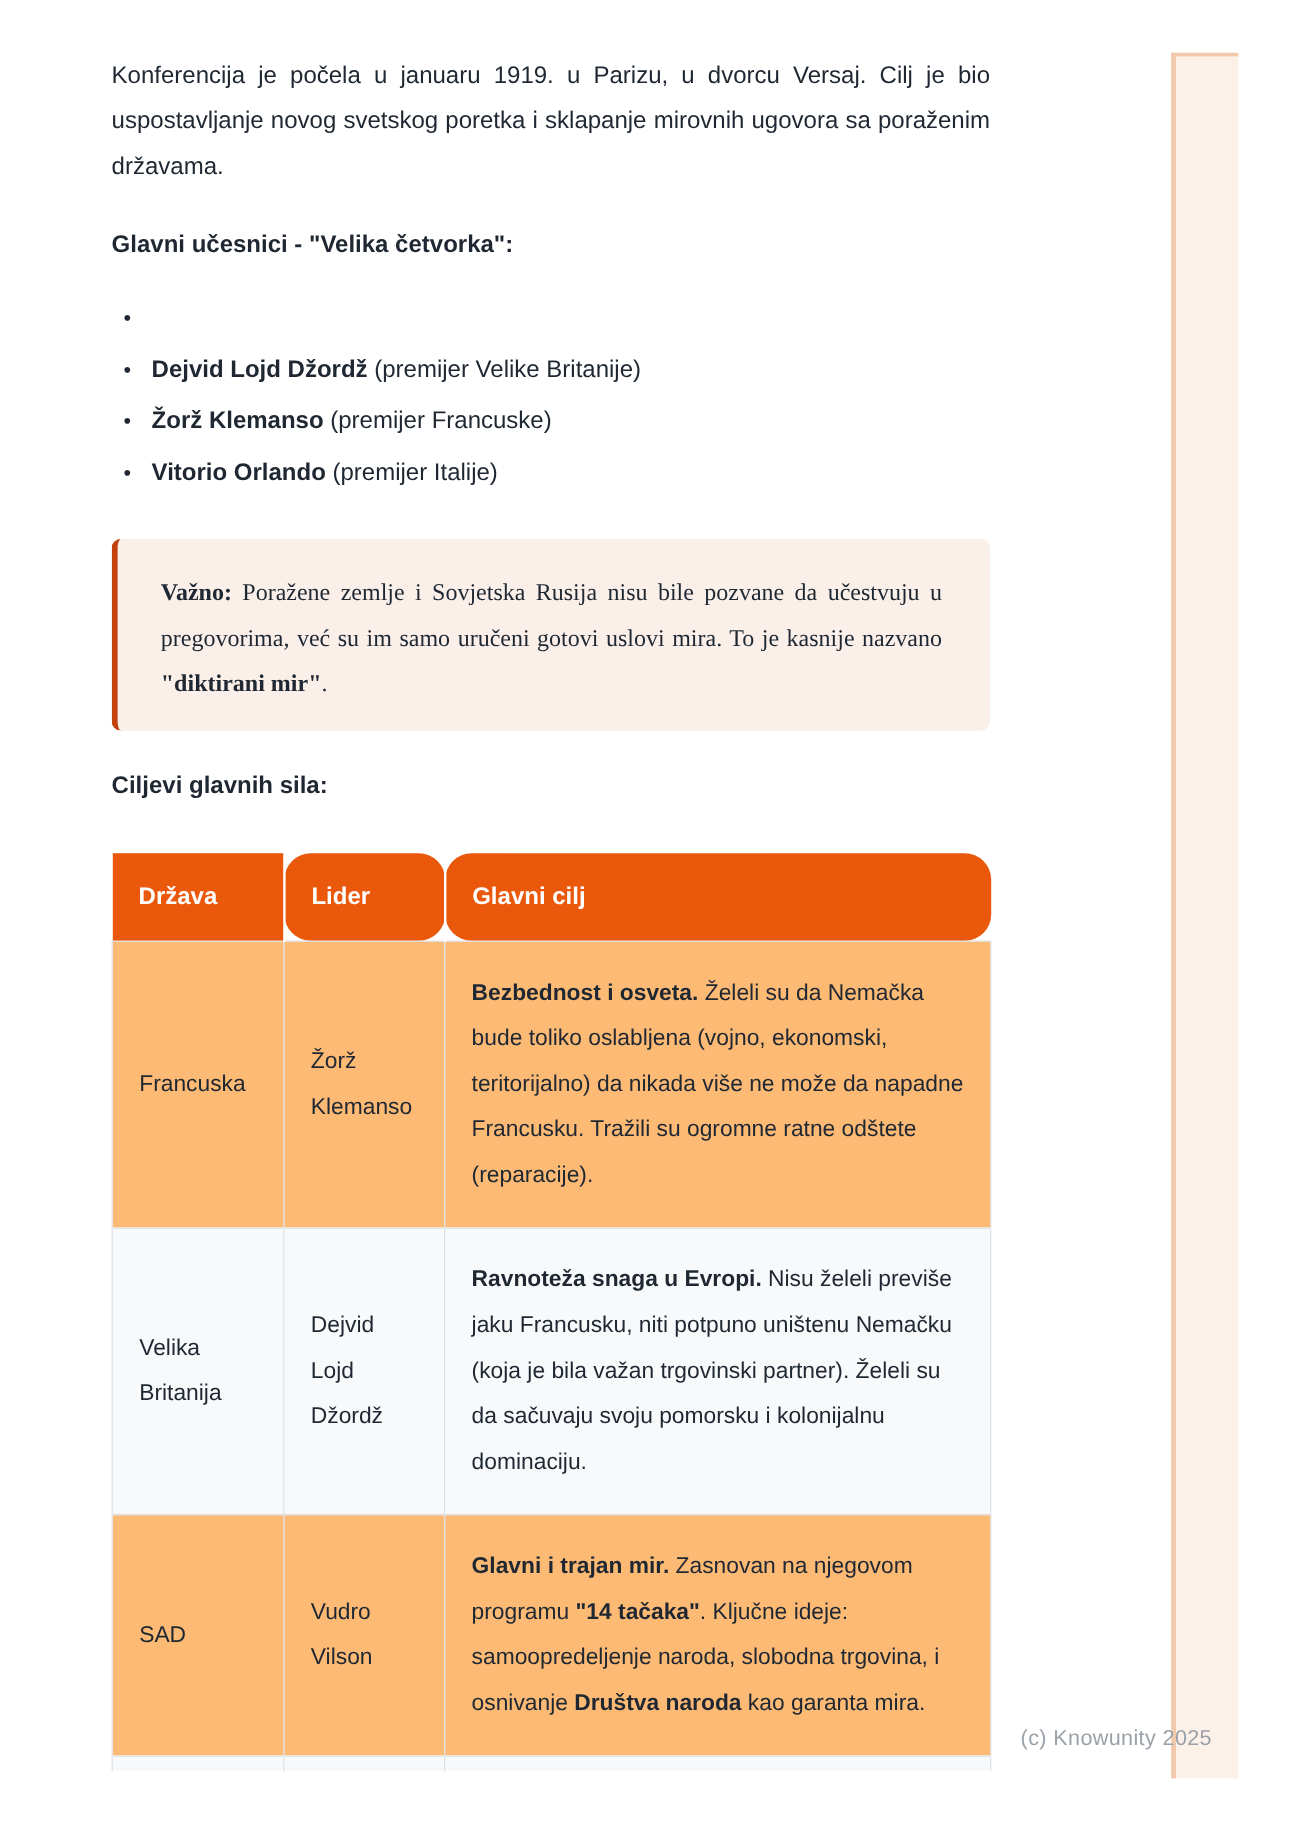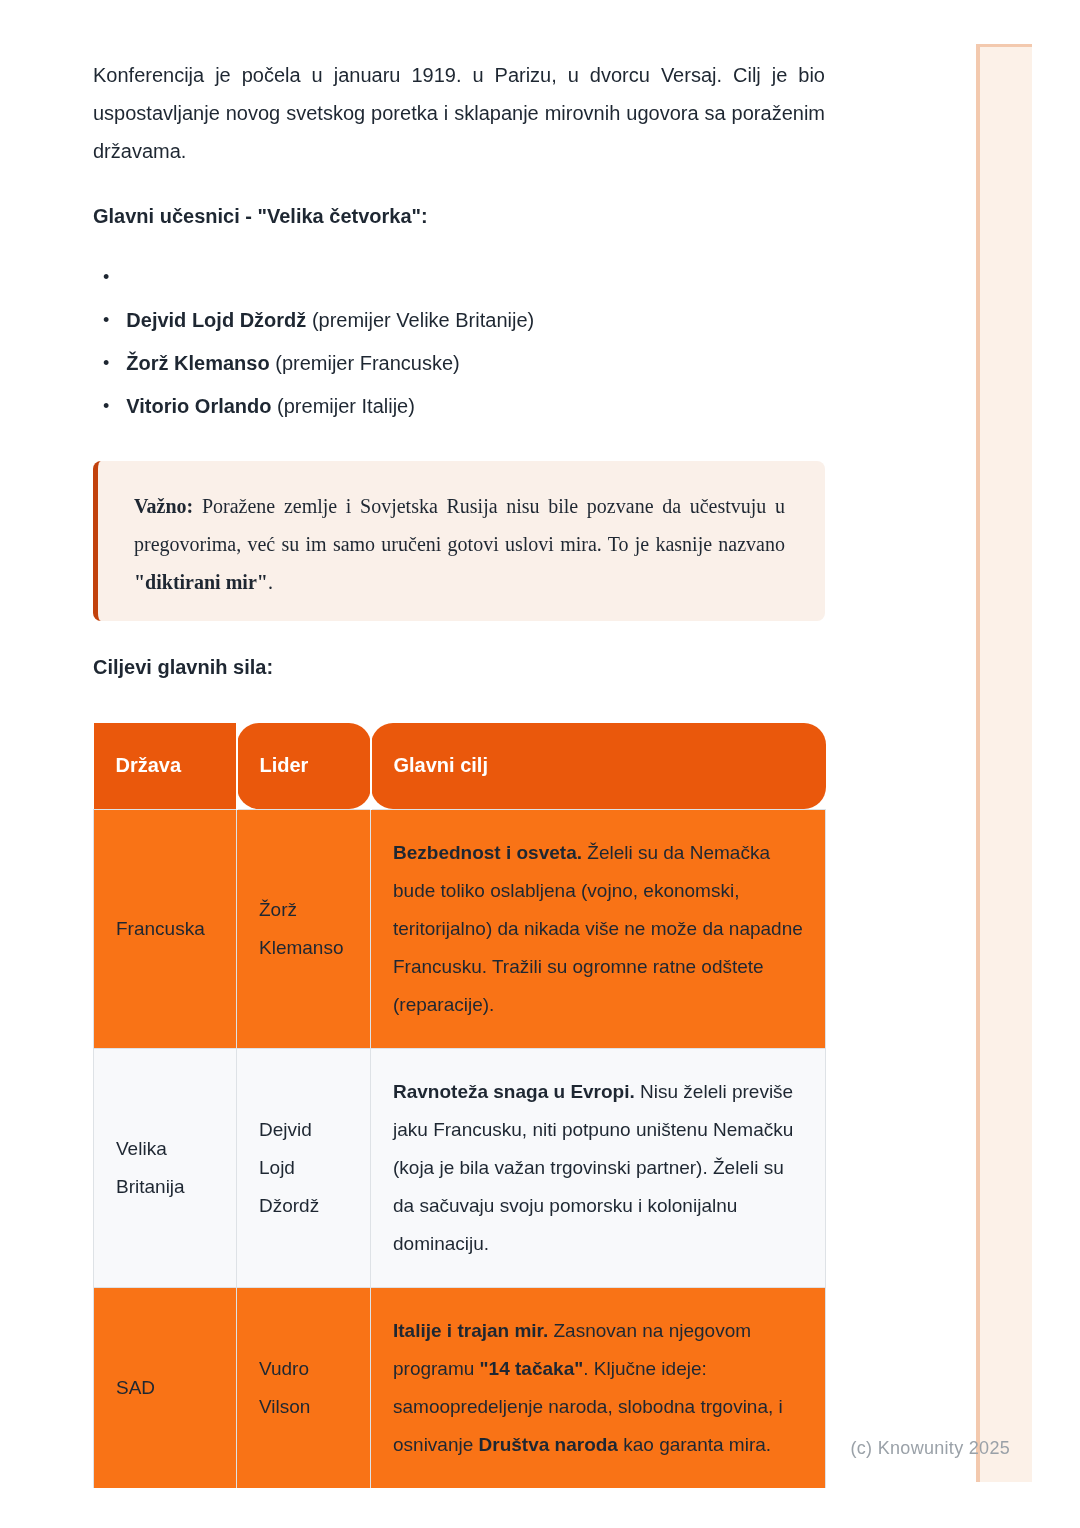--- a/index.html
+++ b/index.html
@@ -19,21 +19,21 @@
     border-left:4px solid var(--stripe_edge);
     border-top:3px solid var(--stripe_edge);
     z-index:1;
   }
   .footer{
     position:absolute; top:1438px; right:70px; z-index:2;
     font-size:18px; letter-spacing:.3px; color:var(--footer_text);
   }
   .doc{
     position:absolute; left:0; top:0; width:1080px; height:1476px;
-    overflow:hidden; z-index:0;margin-top:12px;
+    overflow:hidden; z-index:0;
   }
   .content{ margin:44px 0 0 93px; width:732px; }
   .intro{
     font-size:20px; line-height:38px; text-align:justify; margin:0 0 32px;
   }
   h3{
     font-size:20px; line-height:28px; font-weight:bold; margin:0 0 28px;
   }
   ul.participants{ list-style:none; margin:0 0 36px; padding:0 0 0 10px; }
   ul.participants li{
@@ -50,26 +50,26 @@
     font-family:Liberation Serif, serif;
   }
   h3.goals{ margin:0 0 42px; }
   table.goals-table{
     border-collapse:collapse; table-layout:fixed; width:732px; font-size:19px;
   }
   col.c1{width:143px;} col.c2{width:134px;} col.c3{width:455px;}
   th{
     background:var(--accent); color:var(--header_text);
     text-align:left; font-weight:bold; font-size:20px;
-    padding:24px 22px; height:86px;
+    padding:24px 22px; height:73px;
   }
   th + th{ border-left:2px solid #fff;border-radius:22px; }
   td{
     border:1px solid var(--table_border);
-    padding:18px 22px; line-height:38px; background:#f97316;
+    padding:18px 22px; line-height:38px; background:#fdba74;
   }
   tbody tr:nth-child(even) td{ background:var(--row_alt); }
   td.country{ font-weight:normal; vertical-align:middle; }
   td.leader{ vertical-align:middle; }
   td.goal{ vertical-align:top; padding-top:24px; padding-bottom:24px; }
   tr.r0{height:200px;} tr.r1{height:207px;} tr.r2{height:170px;} tr.r3{height:200px;}
   tr.last td{ vertical-align:top; padding-top:26px; }
 </style>
 </head>
 <body>
@@ -125,21 +125,21 @@
           <td class="goal"><b>Bezbednost i osveta.</b><span> Želeli su da Nemačka bude toliko oslabljena (vojno, ekonomski, teritorijalno) da nikada više ne može da napadne Francusku. Tražili su ogromne ratne odštete (reparacije).</span></td>
         </tr>
         <tr class="r1">
           <td class="country">Velika Britanija</td>
           <td class="leader">Dejvid Lojd Džordž</td>
           <td class="goal"><b>Ravnoteža snaga u Evropi.</b><span> Nisu želeli previše jaku Francusku, niti potpuno uništenu Nemačku (koja je bila važan trgovinski partner). Želeli su da sačuvaju svoju pomorsku i kolonijalnu dominaciju.</span></td>
         </tr>
         <tr class="r2">
           <td class="country">SAD</td>
           <td class="leader">Vudro Vilson</td>
-          <td class="goal"><b>Italije i trajan mir.</b><span> Zasnovan na njegovom programu </span><b>"14 tačaka"</b><span>. Ključne ideje: samoopredeljenje naroda, slobodna trgovina, i osnivanje </span><b>Društva naroda</b><span> kao garanta mira.</span></td>
+          <td class="goal"><b>Glavni i trajan mir.</b><span> Zasnovan na njegovom programu </span><b>"14 tačaka"</b><span>. Ključne ideje: samoopredeljenje naroda, slobodna trgovina, i osnivanje </span><b>Društva naroda</b><span> kao garanta mira.</span></td>
         </tr>
         <tr class="r3 last">
           <td class="country">Italija</td>
           <td class="leader">Vitorio Orlando</td>
           <td class="goal"></td>
         </tr>
       </tbody>
     </table>
 
   </div>

